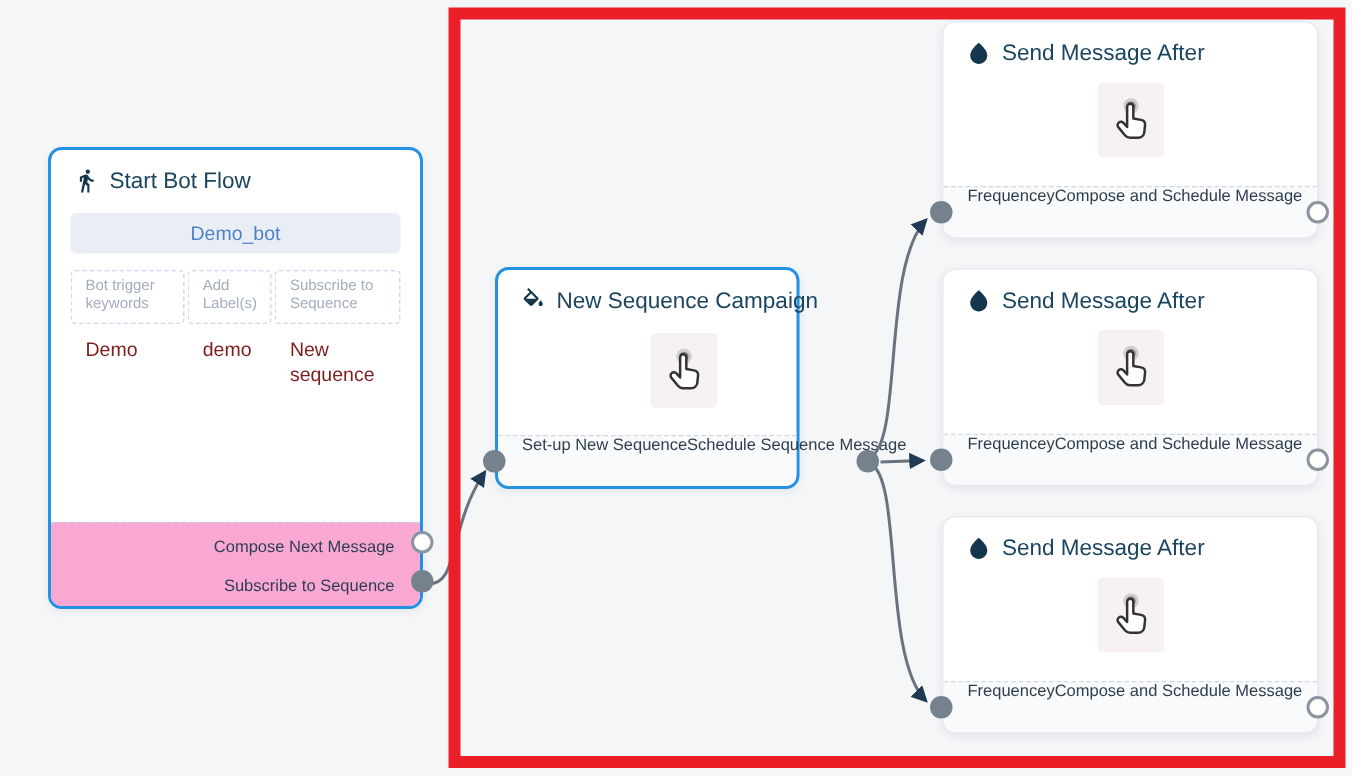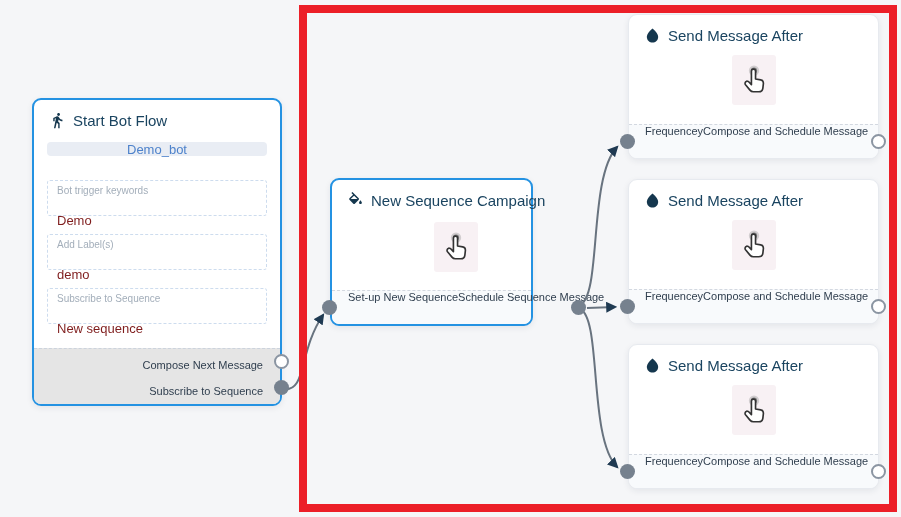--- a/index.html
+++ b/index.html
@@ -8,29 +8,29 @@
   .canvas{position:relative;width:901px;height:517px;background:#f5f6f8;overflow:hidden}
 
   .node{position:absolute;background:#fff;border-radius:9px;box-shadow:0 2px 6px rgba(25,39,60,.08);z-index:10}
   .node.selected{border:2px solid #2492e2}
   .node.plain{border:1px solid #e7eaef}
 
   .node-header{position:absolute;left:15px;top:12px;display:flex;align-items:center;gap:7px}
   .node-title{font-size:15px;font-weight:400;color:#1a4460;white-space:nowrap}
   .hicon{width:17px;height:17px;flex:0 0 auto;color:#15374e}
 
-  .bot-btn{position:absolute;left:13px;right:13px;top:42px;height:14px;background:#e9edf4;border:none;border-radius:4px;
+  .bot-btn{position:absolute;left:13px;right:13px;top:42px;height:27px;background:#e9edf4;border:none;border-radius:4px;
     color:#4d82cb;font-size:13px;display:flex;align-items:center;justify-content:center;font-family:inherit;cursor:pointer}
 
-  .fields{position:absolute;left:13px;right:13px;top:80px;display:flex;flex-direction:column;gap:18px}
+  .fields{position:absolute;left:13px;right:13px;top:80px;display:flex;flex-direction:row;gap:2px}
   .field{border:1px dashed #cddcee;border-radius:3px;padding:4px 9px 5px;height:36px;background:#fff}
   .field-label{font-size:10px;color:#a3aeba;display:block;line-height:12px}
   .field-value{font-size:13px;color:#7f1d1d;display:block;line-height:17px;margin-top:15px}
 
-  .start-footer{position:absolute;left:0;right:0;bottom:0;top:248px;background:#e5e5e5;
+  .start-footer{position:absolute;left:0;right:0;bottom:0;top:248px;background:#f9a8d4;
     border-top:1px dashed #ccd3dd;border-radius:0 0 7px 7px}
   .out-label{position:absolute;right:17px;font-size:11px;color:#2f3e4e;white-space:nowrap}
 
   .hand-wrap{position:absolute;width:44px;height:50px;background:#f8f1f4;border-radius:3px;
     display:flex;align-items:center;justify-content:center;cursor:pointer}
 
   .simple-footer{position:absolute;left:0;right:0;bottom:0;height:34px;background:#f8fafc;border-top:1px dashed #d3d8e0;
     border-radius:0 0 8px 8px;display:flex;align-items:flex-start;justify-content:space-between;padding:0 16px;
     font-size:11px;color:#2f3e4e;white-space:nowrap}
 

